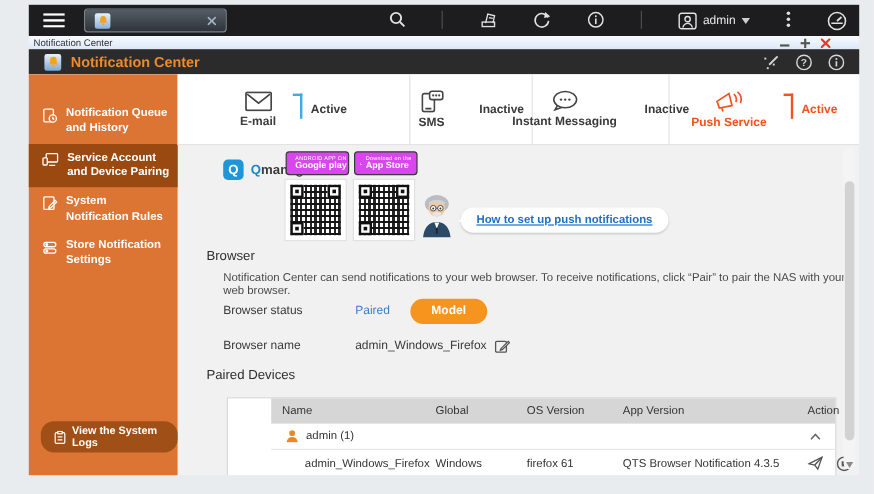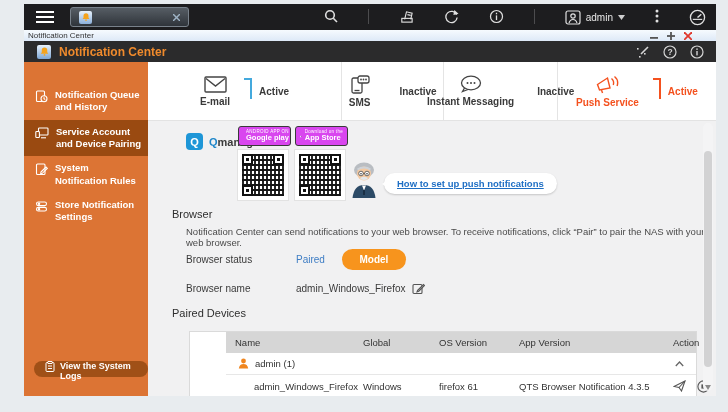--- a/index.html
+++ b/index.html
@@ -44,23 +44,23 @@
   
   .wbody { position:absolute; left:24px; top:62px; width:692px; height:334px;
     background:#f1f1f2; display:flex; }
 
   
   .sidebar { width:124px; flex:none; background:#dc7434; position:relative; padding-top:21px; }
   .side-item { display:flex; align-items:flex-start; gap:7px; padding:6px 6px 6px 11px;
     color:#fff; font-size:9.5px; font-weight:bold; line-height:1.3; cursor:pointer; }
   .side-item .sicon { flex:none; margin-top:1px; }
   .side-item.selected { background:#9a4a11; }
-  .view-logs { position:absolute; left:10px; bottom:19px; height:16px; border-radius:11px;
+  .view-logs { position:absolute; left:10px; bottom:19px; height:26px; border-radius:11px;
     background:#a05017; color:#fff; font-size:9px; font-weight:bold;
-    display:flex; align-items:flex-start; gap:5px; padding:0 11px; cursor:pointer; }
+    display:flex; align-items:center; gap:5px; padding:0 11px; cursor:pointer; }
 
   
   .content { flex:1; display:flex; flex-direction:column; position:relative; }
   .tabrow { height:59px; background:#fff; border-bottom:1px solid #e3e3e3;
     display:flex; align-items:center; flex:none; }
   .tabgroup { display:flex; align-items:center; justify-content:center; height:100%; cursor:pointer; }
   .tg-email { width:34%; } .tg-sms { width:18%; border-left:1px solid #e4e4e4; }
   .tg-im { width:20%; border-left:1px solid #e4e4e4; } .tg-push { width:28%; border-left:1px solid #e4e4e4; }
   .tabmain { display:flex; flex-direction:column; align-items:center; gap:3px; }
   .tab-label { font-size:10px; font-weight:bold; color:#3a3a3a; white-space:nowrap; }

